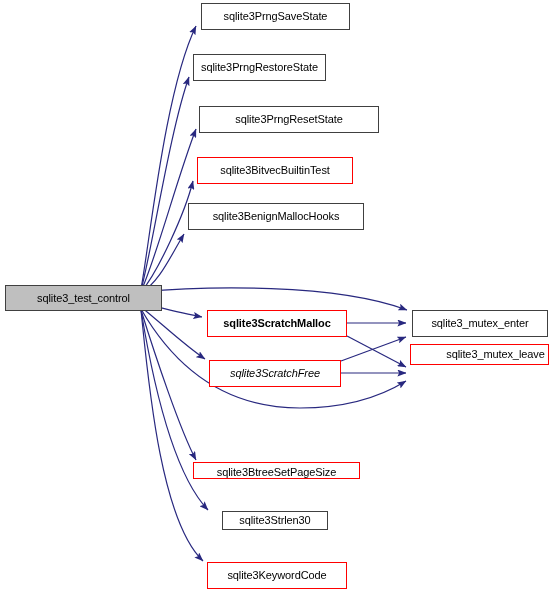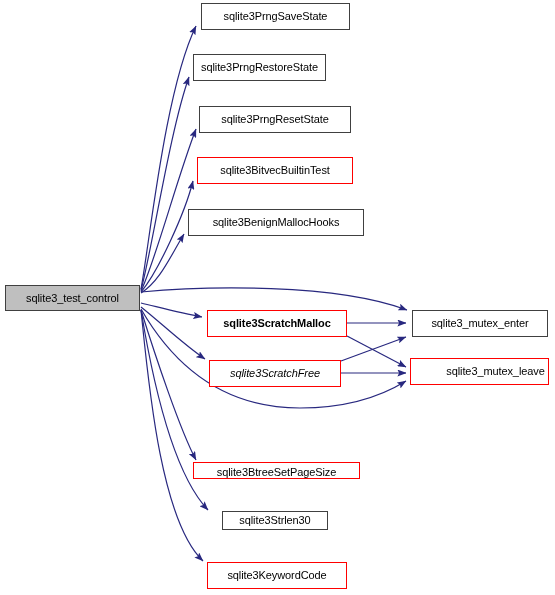--- a/index.html
+++ b/index.html
@@ -74,48 +74,48 @@
         <path d="M 141,310 C 155,355 180,430 196,460" fill="none" stroke="#28287f" stroke-width="1.2" marker-end="url(#arrowhead)"></path>
         <path d="M 141,310 C 150,365 170,470 208,510" fill="none" stroke="#28287f" stroke-width="1.2" marker-end="url(#arrowhead)"></path>
         <path d="M 141,310 C 148,378 160,520 203,561" fill="none" stroke="#28287f" stroke-width="1.2" marker-end="url(#arrowhead)"></path>
         <path d="M 347,323 L 406,323" fill="none" stroke="#28287f" stroke-width="1.2" marker-end="url(#arrowhead)"></path>
         <path d="M 347,336 L 406,367" fill="none" stroke="#28287f" stroke-width="1.2" marker-end="url(#arrowhead)"></path>
         <path d="M 341,361 L 406,337" fill="none" stroke="#28287f" stroke-width="1.2" marker-end="url(#arrowhead)"></path>
         <path d="M 341,373 L 406,373" fill="none" stroke="#28287f" stroke-width="1.2" marker-end="url(#arrowhead)"></path>
       </g>
   </svg>
   <div id="nodes-group">
-      <div class="node root" style="left: 5px; top: 285px; width: 135px; height: 26px;">
+      <div class="node root" style="left: 5px; top: 285px; width: 157px; height: 26px;">
         <span class="nlabel">sqlite3_test_control</span>
       </div>
       <div class="node" style="left: 201px; top: 3px; width: 149px; height: 27px;">
         <span class="nlabel">sqlite3PrngSaveState</span>
       </div>
       <div class="node" style="left: 193px; top: 54px; width: 133px; height: 27px;">
         <span class="nlabel">sqlite3PrngRestoreState</span>
       </div>
-      <div class="node" style="left: 199px; top: 106px; width: 152px; height: 27px;">
+      <div class="node" style="left: 199px; top: 106px; width: 180px; height: 27px;">
         <span class="nlabel">sqlite3PrngResetState</span>
       </div>
       <div class="node red" style="left: 197px; top: 157px; width: 156px; height: 27px;">
         <span class="nlabel">sqlite3BitvecBuiltinTest</span>
       </div>
-      <div class="node" style="left: 188px; top: 209px; width: 176px; height: 27px;">
+      <div class="node" style="left: 188px; top: 203px; width: 176px; height: 27px;">
         <span class="nlabel">sqlite3BenignMallocHooks</span>
       </div>
       <div class="node red" style="left: 207px; top: 310px; width: 140px; height: 27px; font-weight: bold;">
         <span class="nlabel">sqlite3ScratchMalloc</span>
       </div>
       <div class="node red" style="left: 209px; top: 360px; width: 132px; height: 27px; font-style: italic;">
         <span class="nlabel">sqlite3ScratchFree</span>
       </div>
       <div class="node" style="left: 412px; top: 310px; width: 136px; height: 27px;">
         <span class="nlabel">sqlite3_mutex_enter</span>
       </div>
-      <div class="node red" style="left: 410px; top: 358px; width: 139px; height: 27px; padding-left: 32px;">
+      <div class="node red" style="left: 410px; top: 344px; width: 139px; height: 21px; padding-left: 32px;">
         <span class="nlabel">sqlite3_mutex_leave</span>
       </div>
       <div class="node red" style="left: 193px; top: 462px; width: 167px; height: 17px; align-items: flex-end;">
         <span class="nlabel">sqlite3BtreeSetPageSize</span>
       </div>
       <div class="node" style="left: 222px; top: 511px; width: 106px; height: 19px;">
         <span class="nlabel">sqlite3Strlen30</span>
       </div>
       <div class="node red" style="left: 207px; top: 562px; width: 140px; height: 27px;">
         <span class="nlabel">sqlite3KeywordCode</span>

